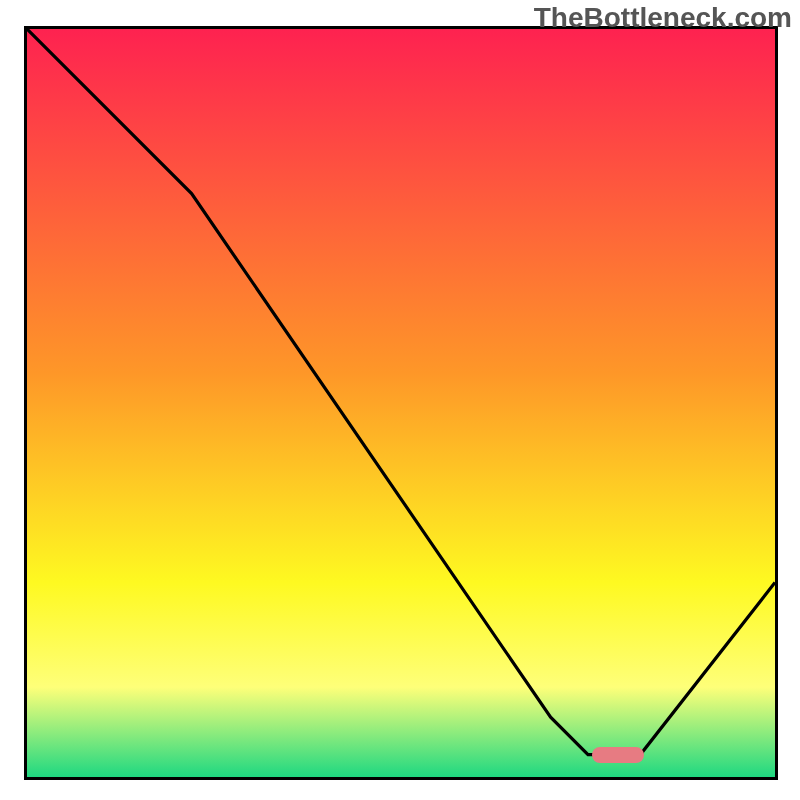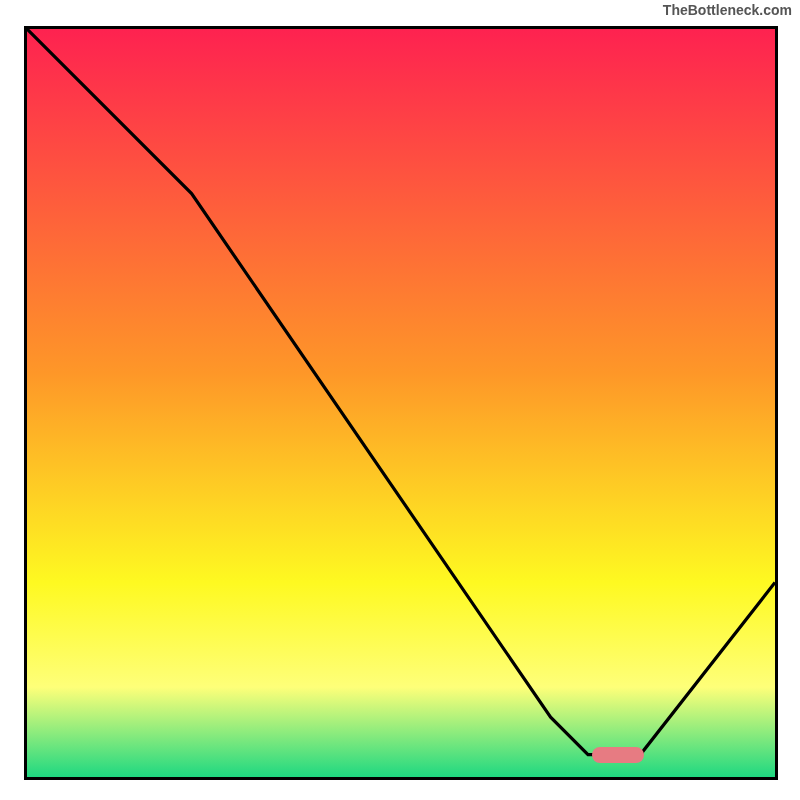--- a/index.html
+++ b/index.html
@@ -12,21 +12,21 @@
   }
   .container {
     position: relative;
     width: 800px;
     height: 800px;
   }
   .watermark {
     position: absolute;
     top: 2px;
     right: 8px;
-    font-size: 14px;
+    font-size: 28px;
     font-weight: 600;
     color: #555;
     z-index: 10;
   }
   .plot-frame {
     position: absolute;
     left: 24px;
     top: 26px;
     width: 754px;
     height: 754px;

